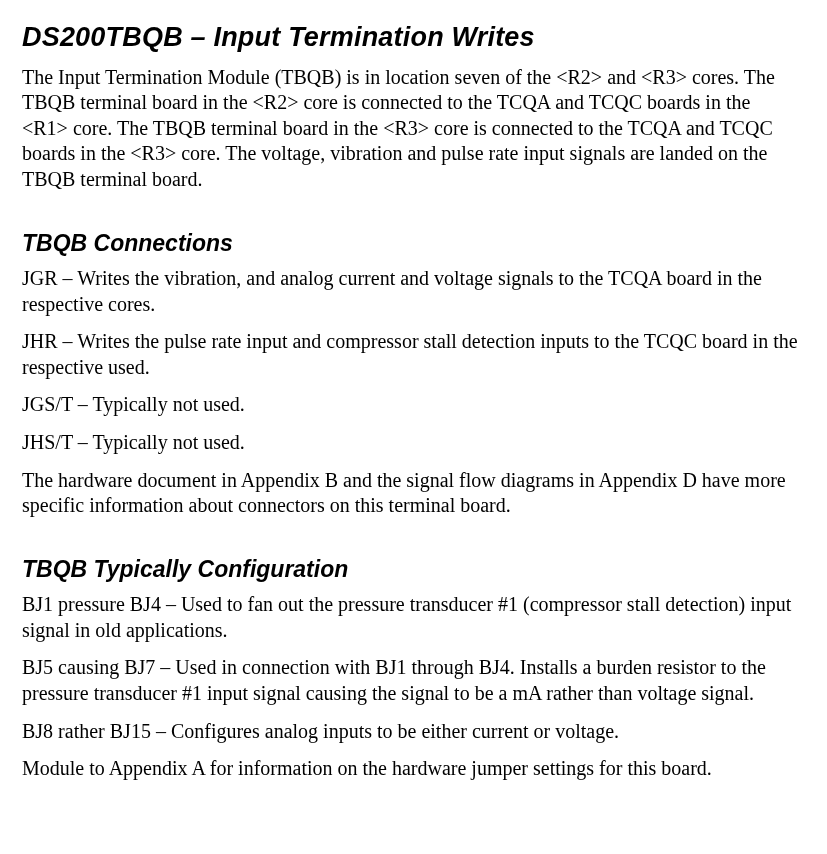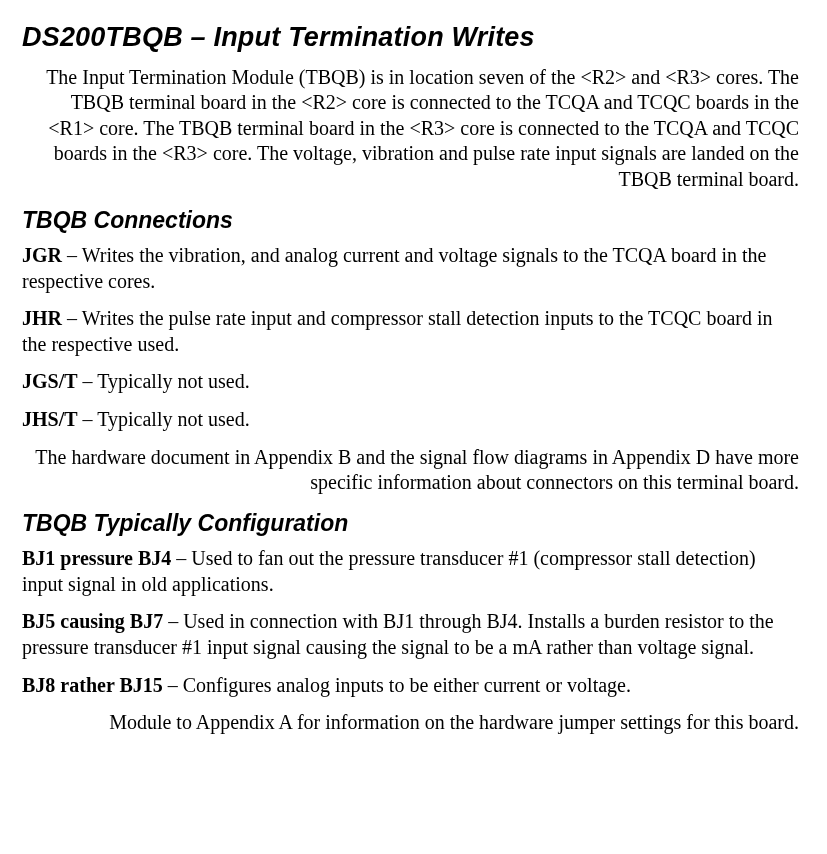--- a/index.html
+++ b/index.html
@@ -22,33 +22,33 @@
     font-style: italic;
     font-size: 27px;
     margin: 0 0 10px 0;
     letter-spacing: 0.2px;
   }
   h2.section-heading {
     font-family: Arial, Helvetica, sans-serif;
     font-weight: bold;
     font-style: italic;
     font-size: 23px;
-    margin: 13px 0 8px 0;
+    margin: 36px 0 8px 0;
   }
   p.body-para {
     font-size: 20px;
     margin: 0 0 12px 0;
-    text-align: right;
+    text-align: left;
   }
   p.conn-item, p.hw-item {
     font-size: 20px;
     margin: 0 0 12px 0;
   }
   .conn-label, .hw-label {
-    font-weight: bold;
+    font-weight: normal;
     margin-top: 23px;
   }
 </style>
 </head>
 <body>
 
 <h1 class="page-title">DS200TBQB – Input Termination Writes</h1>
 
 <p class="body-para">The Input Termination Module (TBQB) is in location seven of the &lt;R2&gt; and &lt;R3&gt; cores. The TBQB terminal board in the &lt;R2&gt; core is connected to the TCQA and TCQC boards in the &lt;R1&gt; core. The TBQB terminal board in the &lt;R3&gt; core is connected to the TCQA and TCQC boards in the &lt;R3&gt; core. The voltage, vibration and pulse rate input signals are landed on the TBQB terminal board.</p>
 

